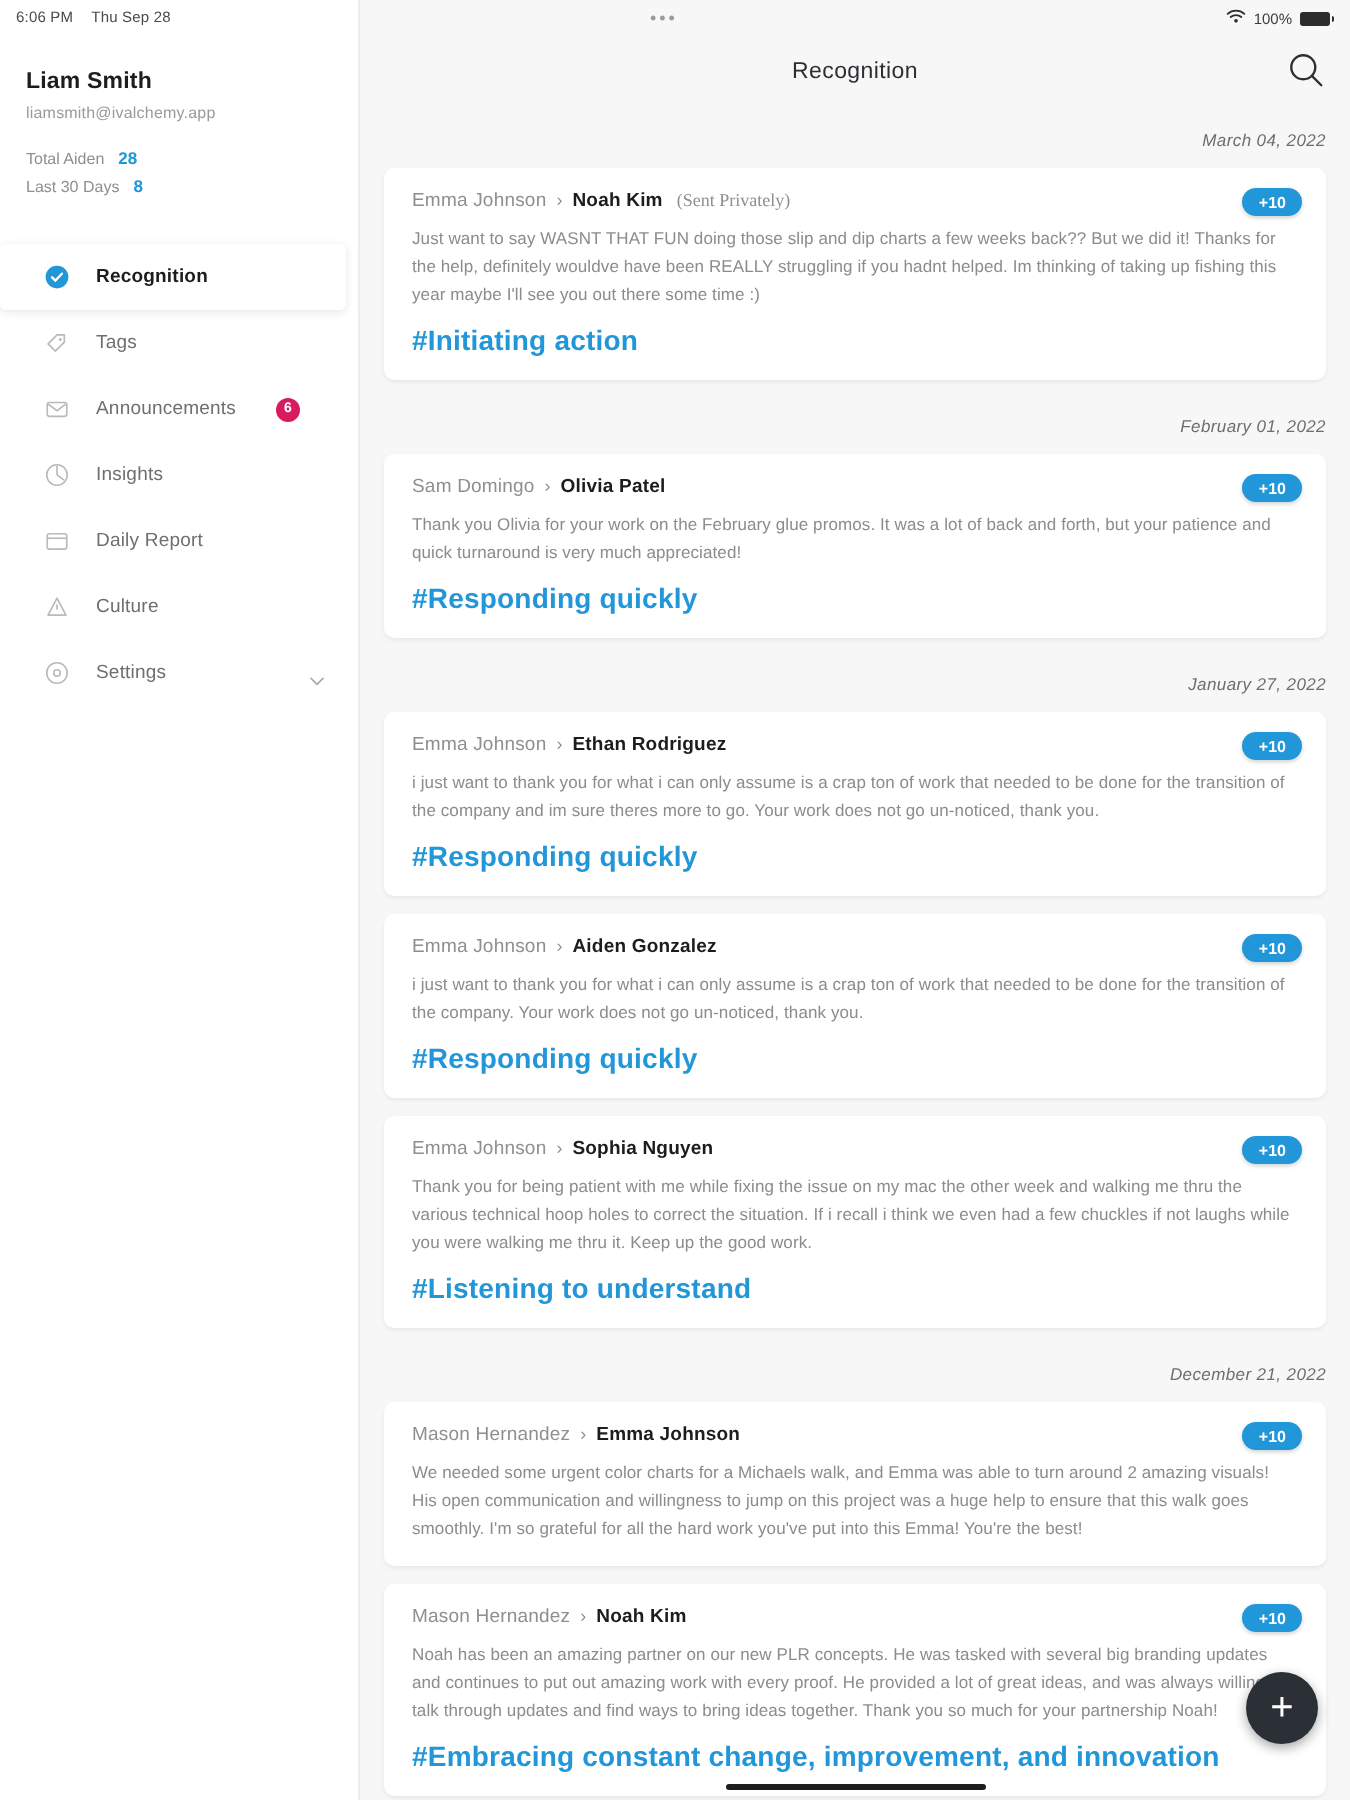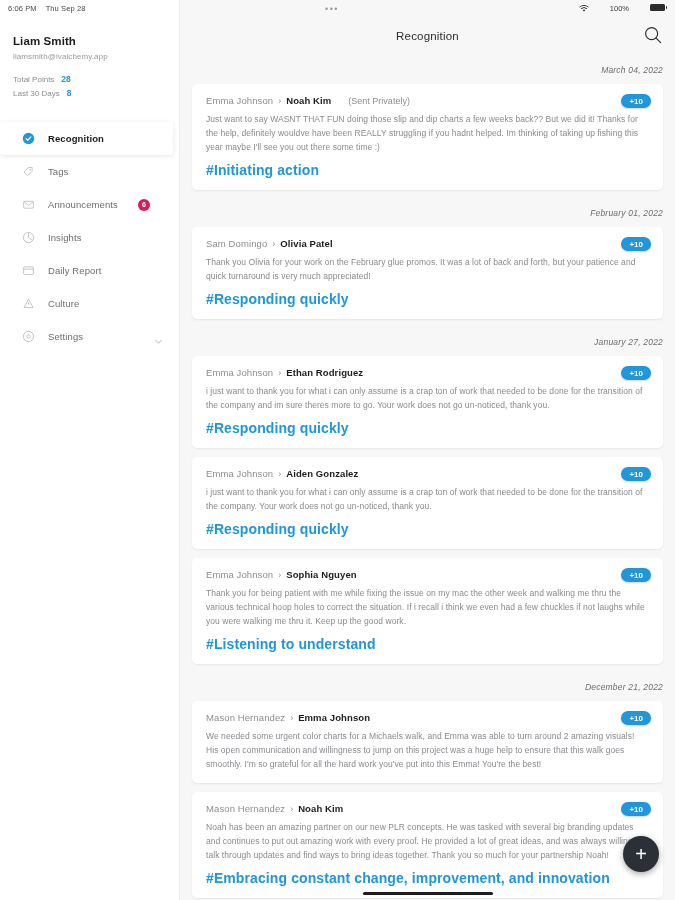--- a/index.html
+++ b/index.html
@@ -61,21 +61,21 @@
   .main {
     flex: 1; height: 900px; background: #f7f7f7;
     position: relative; overflow: hidden;
   }
   .main-status {
     height: 16px; display: flex; align-items: center;
     justify-content: space-between; padding: 2px 10px 0 0;
     background: #f7f7f7;
   }
   .drag-dots { margin-left: 145px; font-size: 9px; color: #9b9b9b; letter-spacing: 1.5px; line-height: 1; }
-  .status-right { display: flex; gap: 21px; font-size: 7.5px; color: #3c3c3c; }
+  .status-right { display: flex; align-items: center; gap: 4px; font-size: 7.5px; color: #3c3c3c; }
   .battery { width: 15px; height: 7px; background: #2c2c2c; border-radius: 1.5px; position: relative; }
   .battery::after { content:""; position:absolute; right:-2px; top:2px; width:1.5px; height:3px; background:#2c2c2c; border-radius:0 1px 1px 0; }
 
   .topbar {
     height: 40px; display: flex; align-items: center; justify-content: center;
     position: relative; background: #f7f7f7;
   }
   .topbar-title { font-size: 11.5px; color: #2e2e33; letter-spacing: .2px; }
   .search-btn { position: absolute; right: 12px; top: 9px; width: 20px; height: 20px; }
 
@@ -87,21 +87,21 @@
   .card {
     background: #ffffff; border-radius: 5px;
     box-shadow: 0 1px 2px rgba(0,0,0,.07);
     padding: 11px 14px 12px 14px;
     margin-bottom: 9px; position: relative;
   }
   .card-head { display: flex; align-items: baseline; gap: 5px; padding-right: 52px; }
   .from { font-size: 9.5px; color: #8e8e93; letter-spacing: .1px; }
   .arrow { font-size: 9px; color: #8e8e93; }
   .to { font-size: 9.5px; color: #1d1d1f; font-weight: bold; letter-spacing: .1px; }
-  .privately { font-size: 9px; color: #8e8e93; margin-left: 12px; }
+  .privately { font-size: 9px; color: #8e8e93; margin-left: 2px; font-family: Liberation Serif, serif; }
   .body-text {
     font-size: 8.5px; color: #8b8b90; line-height: 1.65;
     margin-top: 6px; letter-spacing: .05px;
   }
   .tag { font-size: 14px; color: #2196d8; margin-top: 8px; font-weight: bold; letter-spacing: .1px; }
   .pts {
     position: absolute; right: 12px; top: 10px;
     background: #2196d8; color: #fff;
     font-size: 8px; font-weight: bold;
     border-radius: 9px; padding: 2.5px 8px;
@@ -132,21 +132,21 @@
     <div class="statusbar">
       <span>6:06 PM</span>
       <span>Thu Sep 28</span>
     </div>
 
     <div class="user-block">
       <div class="user-name">Liam Smith</div>
       <div class="user-email">liamsmith@ivalchemy.app</div>
       <div class="points">
         <div class="points-row">
-          <span class="points-label">Total Points</span>
+          <span class="points-label">Total Aiden</span>
           <span class="points-value">28</span>
         </div>
         <div class="points-row">
           <span class="points-label">Last 30 Days</span>
           <span class="points-value">8</span>
         </div>
       </div>
     </div>
 
     <div class="nav">

